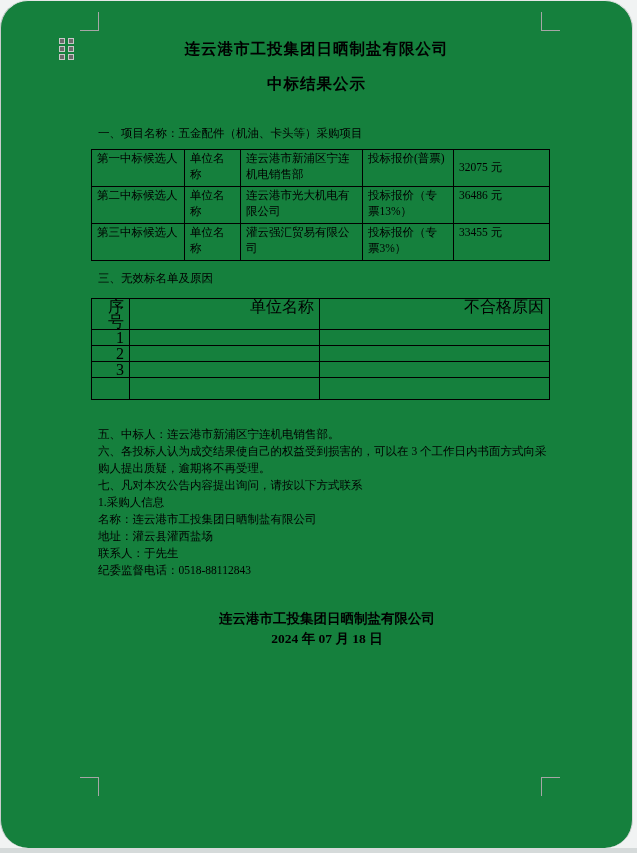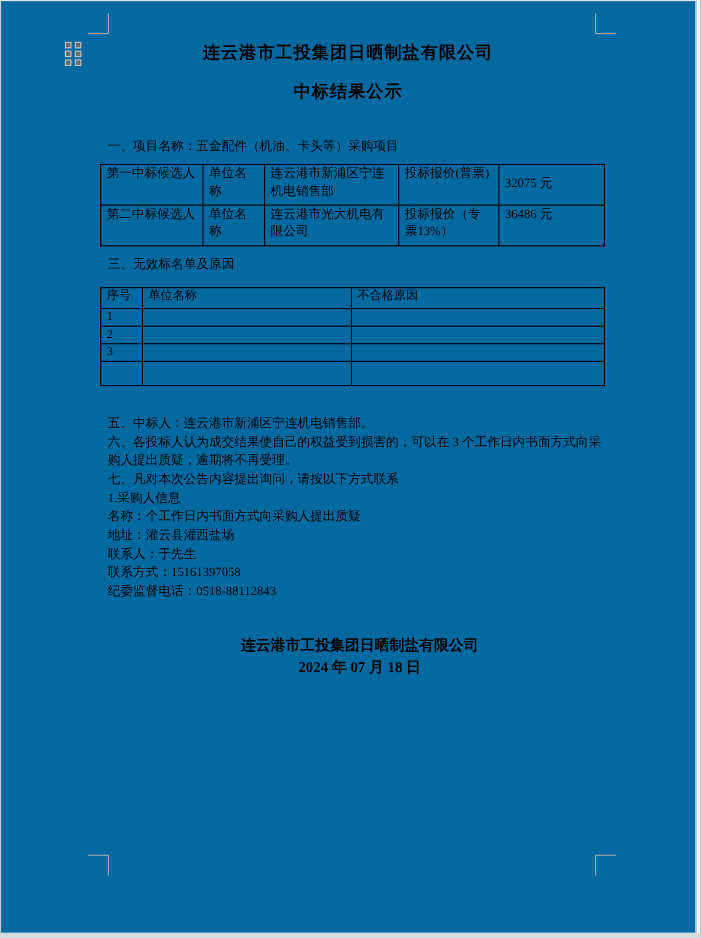--- a/index.html
+++ b/index.html
@@ -12,25 +12,26 @@
     overflow: hidden;
   }
   .app-edge-bottom {
     position: absolute; left: 0; bottom: 0;
     width: 637px; height: 5px;
     background: #d5dada;
   }
   .page {
     position: absolute; left: 0; top: 0;
     width: 633px; height: 848px;
-    background: #0369a1;
+    background: #15803d;
     border-left: 1px solid #c9cdcd;
     border-top: 1px solid #e6e8e8;
     border-right: 1px solid #d8d8d8;
     box-sizing: border-box;
+    border-radius: 28px;
   }
   
   .mark { position: absolute; width: 18px; height: 18px; }
   .mark.tl { left: 79px;  top: 11px;  border-right: 1px solid #a6a6a6; border-bottom: 1px solid #a6a6a6; }
   .mark.tr { left: 540px; top: 11px;  border-left: 1px solid #a6a6a6;  border-bottom: 1px solid #a6a6a6; }
   .mark.bl { left: 79px;  top: 776px; border-right: 1px solid #a6a6a6; border-top: 1px solid #a6a6a6; }
   .mark.br { left: 540px; top: 776px; border-left: 1px solid #a6a6a6;  border-top: 1px solid #a6a6a6; }
   
   .handle {
     position: absolute; left: 59px; top: 38px;
@@ -73,23 +74,24 @@
   .t1 tr:first-child td.price-cell { vertical-align: middle; }
   .bold-num { font-weight: normal; }
   .s3-heading { margin-top: 9px !important; }
   .t2 {
     width: 458px; margin: 11px 0 0 -7px;
   }
   .t2 td {
     border: 1px solid #000;
     padding: 0 5px;
     vertical-align: top;
-    font-size: 11px;
+    font-size: 16px;
     line-height: 15px;
     overflow: hidden;
+    text-align: right;
   }
   .t2 tr { height: 16px; }
   .t2 tr.hdr { height: 19px; }
   .t2 tr.last { height: 22px; }
   .lower { margin-top: 26px; }
   .lower p { line-height: 17px; }
   .signature {
     margin-top: 30px;
     text-align: center;
     font-weight: bold;
@@ -140,20 +142,27 @@
           <td>投标报价(普票)</td>
           <td class="price-cell bold-num">32075 元</td>
         </tr>
         <tr>
           <td>第二中标候选人</td>
           <td>单位名称</td>
           <td>连云港市光大机电有限公司</td>
           <td>投标报价（专票13%）</td>
           <td class="price-cell bold-num">36486 元</td>
         </tr>
+        <tr>
+          <td>第三中标候选人</td>
+          <td>单位名称</td>
+          <td>灌云强汇贸易有限公司</td>
+          <td>投标报价（专票3%）</td>
+          <td class="price-cell bold-num">33455 元</td>
+        </tr>
       </tbody>
     </table>
 
     <p class="s3-heading">三、无效标名单及原因</p>
 
     <table class="t2">
       <colgroup>
         <col style="width:38px">
           <col style="width:190px">
           <col style="width:230px">
@@ -185,24 +194,23 @@
           <td></td>
         </tr>
       </tbody>
     </table>
 
     <div class="lower">
       <p>五、中标人：连云港市新浦区宁连机电销售部。</p>
       <p>六、各投标人认为成交结果使自己的权益受到损害的，可以在 3 个工作日内书面方式向采购人提出质疑，逾期将不再受理。</p>
       <p>七、凡对本次公告内容提出询问，请按以下方式联系</p>
       <p>1.采购人信息</p>
-      <p>名称：个工作日内书面方式向采购人提出质疑</p>
+      <p>名称：连云港市工投集团日晒制盐有限公司</p>
       <p>地址：灌云县灌西盐场</p>
       <p>联系人：于先生</p>
-      <p>联系方式：15161397058</p>
       <p>纪委监督电话：0518-88112843</p>
     </div>
 
     <div class="signature">
       <div>连云港市工投集团日晒制盐有限公司</div>
       <div>2024 年 07 月 18 日</div>
     </div>
 
   </div>
 </div>

